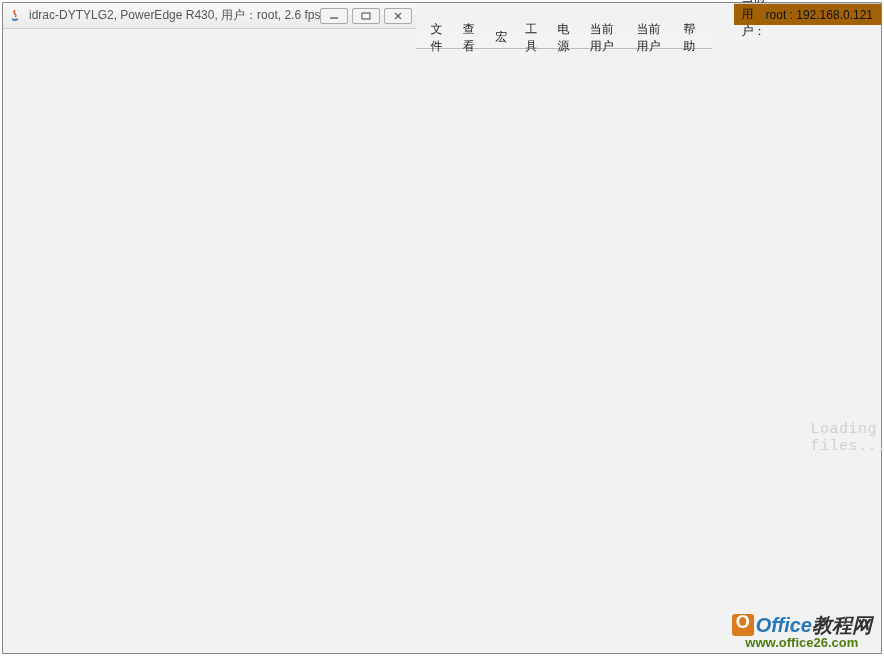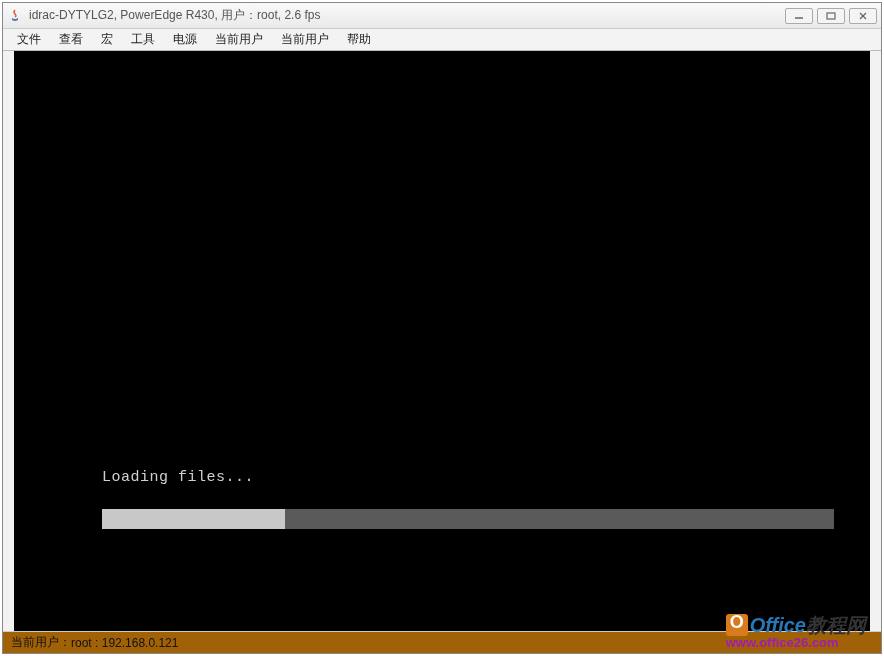--- a/index.html
+++ b/index.html
@@ -11,21 +11,21 @@
       background: #fff;
       position: relative;
       overflow: hidden;
     }
     .window {
       position: absolute;
       top: 2px; left: 2px; right: 2px; bottom: 2px;
       border: 1px solid #888;
       background: #f2f2f2;
       display: flex;
-      flex-direction: column;
+      flex-direction: row;
     }
     .titlebar {
       height: 26px;
       background: linear-gradient(#f9f9f9, #eaeaea);
       border-bottom: 1px solid #ccc;
       display: flex;
       align-items: center;
       padding: 0 4px;
     }
     .app-icon {
@@ -52,20 +52,21 @@
       cursor: default;
     }
     .menubar {
       height: 22px;
       background: #f3f3f3;
       border-bottom: 1px solid #bbb;
       display: flex;
       align-items: center;
       padding: 0 6px;
       gap: 2px;
+      margin-top: 24px;
     }
     .menu-item {
       padding: 2px 8px;
       color: #222;
       font-size: 12px;
       cursor: default;
     }
     .console {
       flex: 1;
       background: #000;
@@ -99,23 +100,23 @@
       border-top: 1px solid #ccc;
       display: flex;
       align-items: center;
       padding: 0 8px;
       font-size: 12px;
       color: #111;
       font-weight: normal;
     }
     .watermark {
       position: absolute;
-      right: 18px;
+      right: 12px;
       bottom: 6px;
-      text-align: left;
+      text-align: center;
       line-height: 1.1;
       pointer-events: none;
     }
     .watermark-top {
       font-size: 20px;
       font-weight: bold;
     }
     .watermark-top .o-logo {
       display: inline-block;
       width: 22px; height: 22px;
@@ -130,21 +131,21 @@
       color: #fff;
       font-weight: bold;
       position: absolute;
       left: 4px; top: -1px;
       font-size: 18px;
     }
     .wm-office { color: #2778b8; font-style: italic; }
     .wm-cn { color: #333; font-style: italic; }
     .watermark-bottom {
       font-size: 13px;
-      color: #a21caf;
+      color: #4d7c0f;
       font-weight: bold;
     }
   </style>
 </head>
 <body>
 
 <div class="window">
 
   <div class="titlebar">
     <span class="app-icon">

